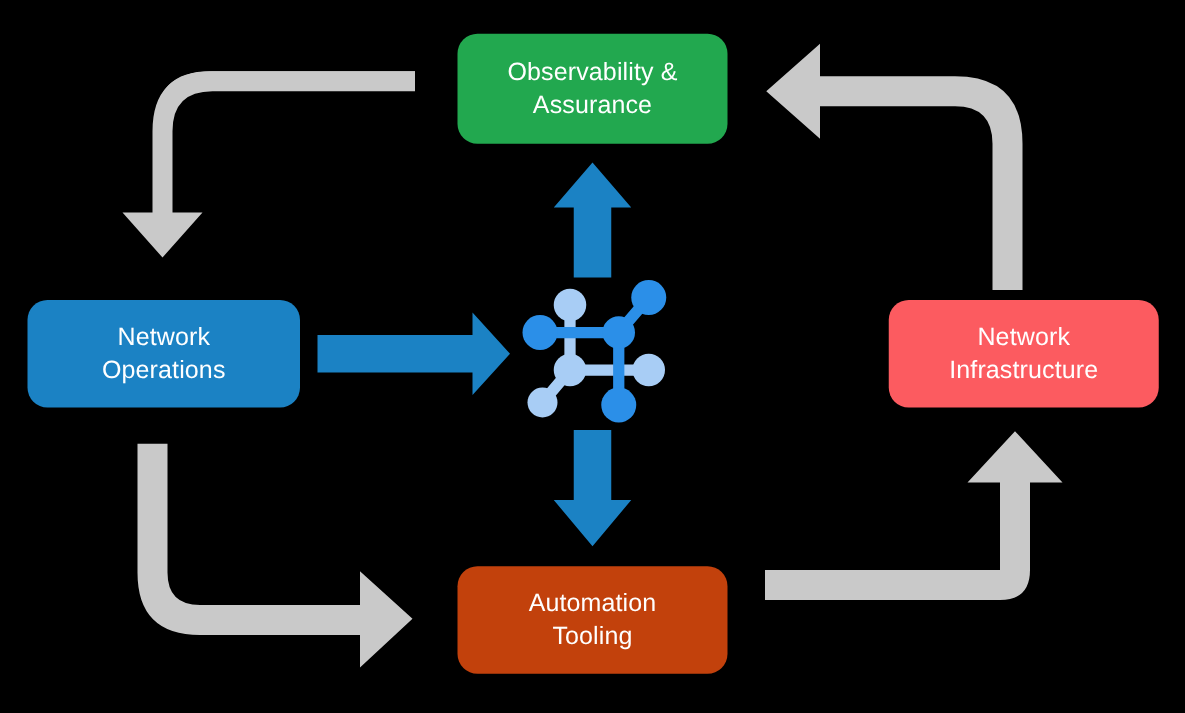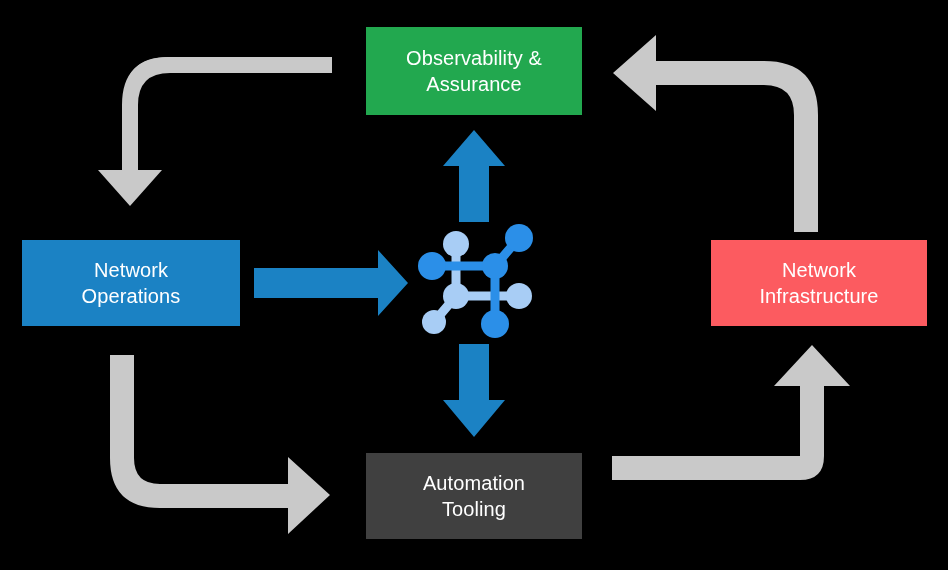--- a/index.html
+++ b/index.html
@@ -10,21 +10,21 @@
   #canvas {
     position: relative;
     width: 948px;
     height: 570px;
     background: #000000;
     overflow: hidden;
     font-family: "Liberation Sans", sans-serif;
   }
   .node-box {
     position: absolute;
-    border-radius: 0;
+    border-radius: 16px;
     display: flex;
     align-items: center;
     justify-content: center;
     text-align: center;
     color: #ffffff;
     font-size: 20px;
     line-height: 1.32;
     font-weight: 400;
     letter-spacing: 0.1px;
     box-sizing: border-box;
@@ -39,21 +39,21 @@
   #box-operations {
     left: 22px; top: 240px; width: 218px; height: 86px;
     background: #1b82c4;
   }
   #box-infrastructure {
     left: 711px; top: 240px; width: 216px; height: 86px;
     background: #fc5b60;
   }
   #box-automation {
     left: 366px; top: 453px; width: 216px; height: 86px;
-    background: #404040;
+    background: #c2410c;
   }
 
   .svg-layer {
     position: absolute;
     left: 0; top: 0;
     width: 948px; height: 570px;
     pointer-events: none;
   }
 </style>
 </head>

